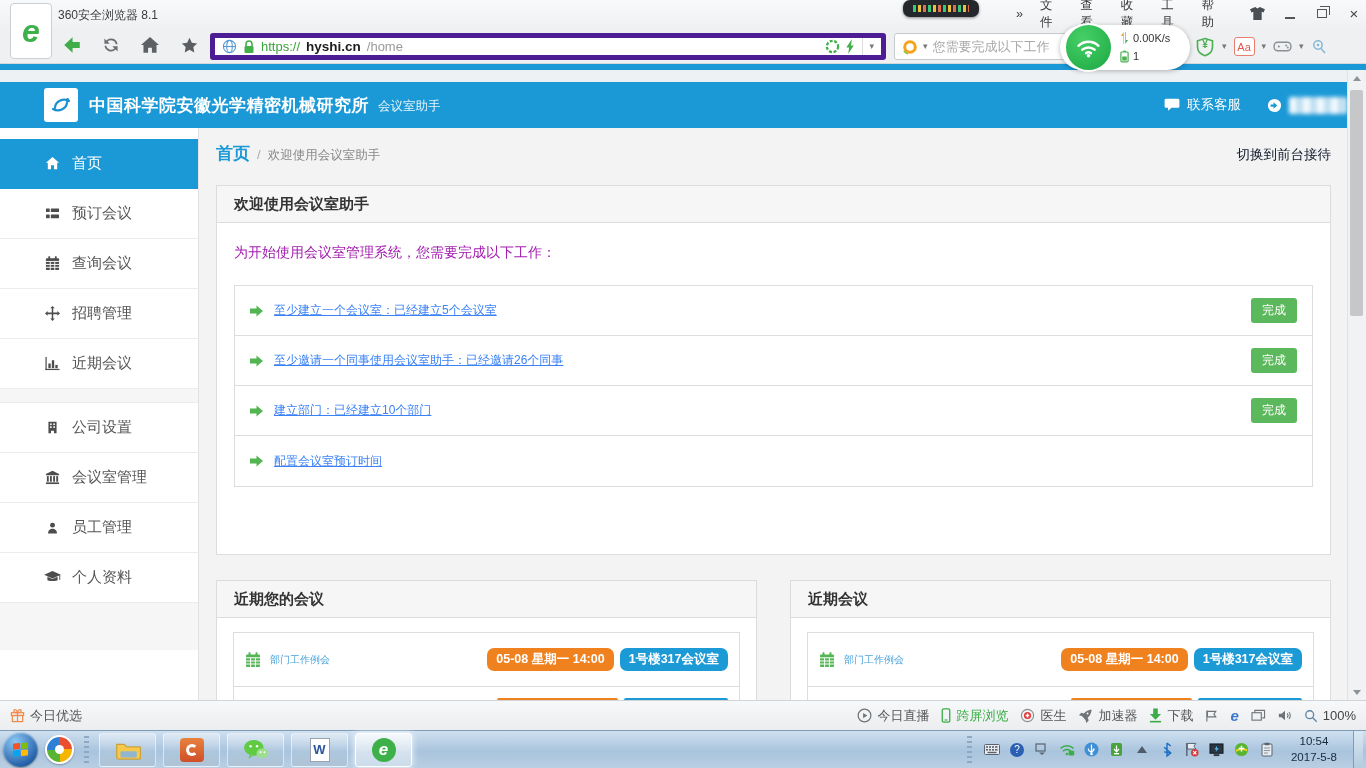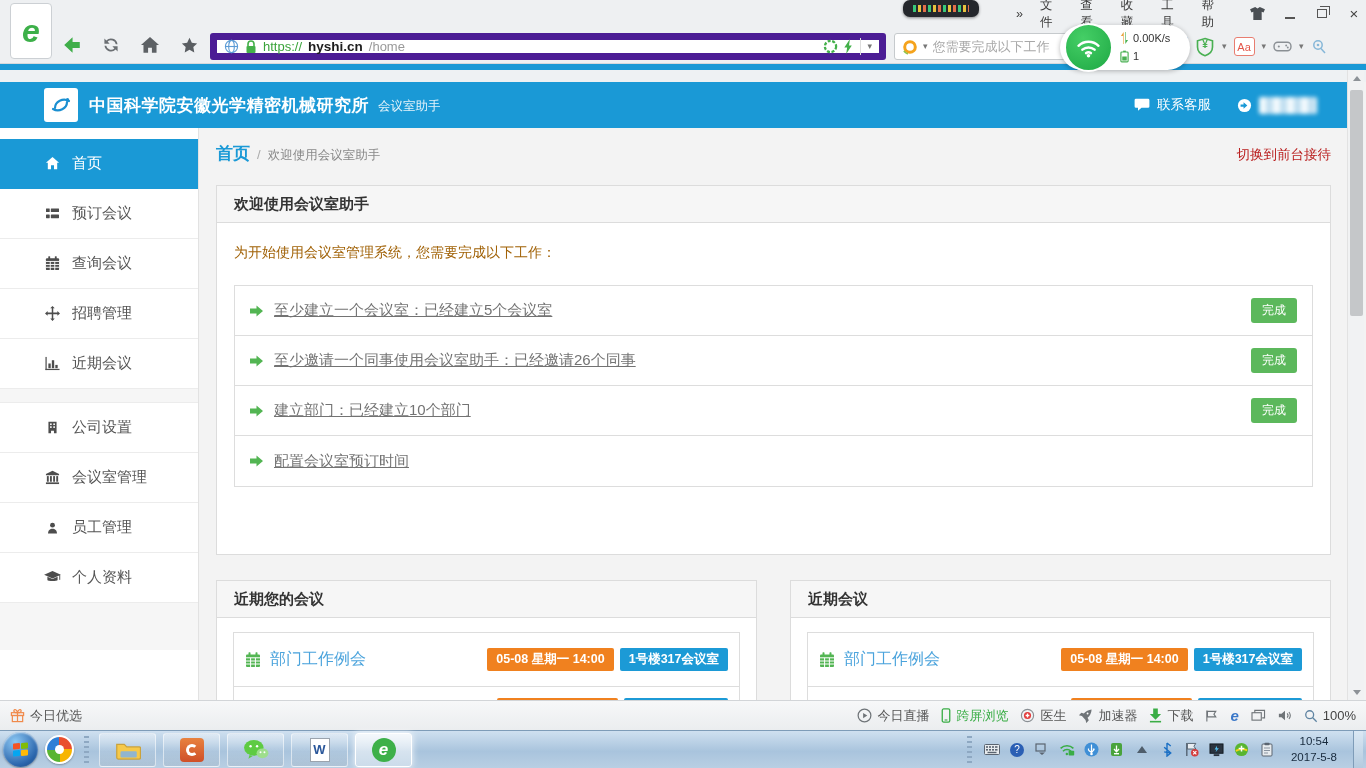--- a/index.html
+++ b/index.html
@@ -18,21 +18,21 @@
 .menus{position:absolute;left:1016px;top:0;height:27px;display:flex;align-items:center;gap:17px;font-size:12.5px;color:#3c3c3c;z-index:9}
 .menus span{cursor:default}
 .wgroup{display:flex;align-items:center;gap:8px;margin-left:4px}
 .wbtn{width:24px;height:18px;display:flex;align-items:center;justify-content:center;color:#555}
 .min-bar{width:10px;height:2px;background:#555;margin-top:8px}
 .restore{position:relative;width:10px;height:9px;border:1px solid #555}
 .restore:before{content:"";position:absolute;left:2px;top:-4px;width:9px;height:8px;border:1px solid #555;border-bottom:none;border-left:none}
 .close-x{font-size:15px;line-height:1;color:#444}
 .navbtns{position:absolute;left:56px;top:30px;display:flex;gap:7px;z-index:5}
 .tbtn{width:32px;height:30px;display:flex;align-items:center;justify-content:center;border-radius:3px}
-.urlbar{position:absolute;left:210px;top:33px;width:676px;height:27px;background:#fff;border:7px solid #4c1d95;border-radius:3px;display:flex;align-items:center;padding:0 7px;gap:6px;font-size:13px}
+.urlbar{position:absolute;left:210px;top:33px;width:676px;height:27px;background:#fff;border:5px solid #4c1d95;border-radius:3px;display:flex;align-items:center;padding:0 7px;gap:6px;font-size:13px}
 .url-scheme{color:#3aa33a}
 .url-host{color:#1d1d1d;font-weight:bold;font-size:13.5px}
 .url-path{color:#999}
 .url-sp{flex:1}
 .url-div{width:1px;height:17px;background:#ddd}
 .caret{font-size:9px;color:#777;line-height:1}
 .searchbox{position:absolute;left:894px;top:33px;width:268px;height:27px;background:#fff;border:1px solid #c6cacd;border-radius:3px;display:flex;align-items:center;padding:0 7px;gap:5px}
 .hot-text{color:#a8a8a8;font-size:13px;white-space:nowrap;overflow:hidden}
 .extbar{position:absolute;left:1168px;top:33px;height:27px;display:flex;align-items:center;gap:7px}
 .box-med{width:20px;height:20px;background:#3f8fd6;border-radius:2px;color:#fff;font-size:12px;display:flex;align-items:center;justify-content:center}
@@ -48,59 +48,59 @@
 .net-lines .row{display:flex;align-items:center;gap:4px;height:18px}
 
 
 .page{position:absolute;left:0;top:64px;width:1366px;height:636px;background:#f3f3f3;overflow:hidden}
 .accent{position:absolute;left:0;top:0;width:1366px;height:6px;background:#1a99d6}
 .chrome-gap{position:absolute;left:0;top:6px;width:1366px;height:12px;background:#eef1f3}
 .shead{position:absolute;left:0;top:18px;width:1347px;height:46px;background:#1a99d6;display:flex;align-items:center;padding-left:44px}
 .slogo{width:34px;height:34px;background:#fff;border-radius:3px;display:flex;align-items:center;justify-content:center;margin-right:11px}
 .org{font-size:17px;font-weight:bold;color:#fff;letter-spacing:.5px}
 .appname{font-size:12.5px;color:rgba(255,255,255,.88);margin-left:9px;padding-top:3px}
-.shead-right{margin-left:auto;margin-right:30px;display:flex;align-items:center;gap:26px}
+.shead-right{margin-left:auto;display:flex;align-items:center;gap:26px}
 .contact{display:flex;align-items:center;gap:7px;color:#fff;font-size:13.5px}
 .userblk{display:flex;align-items:center;gap:7px}
 .blur{width:58px;height:17px;border-radius:2px;background:repeating-linear-gradient(90deg,rgba(255,255,255,.95) 0 7px,rgba(210,230,243,.9) 7px 14px);filter:blur(2px)}
 
 .sidebar{position:absolute;left:0;top:64px;width:199px;height:572px;background:#fff;border-right:1px solid #e2e2e2;padding-top:11px}
 .sb-item{height:50px;display:flex;align-items:center;padding-left:44px;gap:11px;border-bottom:1px solid #ececec;color:#555;font-size:15px;cursor:pointer}
 .sb-item .ic{width:17px;display:flex;justify-content:center;color:#4d4d4d}
 .sb-item.active{background:#1a99d6;color:#fff;border-color:#1a99d6}
 .sb-item.active .ic{color:#fff}
 .sb-gap{height:14px;background:#f6f6f6;border-bottom:1px solid #ececec}
 .sb-fill{height:47px;background:#f6f6f6}
 
 .bcrumb{position:absolute;left:216px;top:78px;width:1115px;display:flex;align-items:baseline}
 .bc-home{font-size:17px;font-weight:600;color:#1a99d6;cursor:pointer}
 .bc-sep{margin:0 7px;color:#aaa;font-size:13px}
 .bc-cur{font-size:12.5px;color:#888}
-.switch-link{margin-left:auto;font-size:13.5px;color:#b91c1c;cursor:pointer}
+.switch-link{margin-left:auto;font-size:13.5px;color:#0f172a;cursor:pointer}
 
 .panel{position:absolute;background:#fff;border:1px solid #dcdcdc}
 .panel-h{height:37px;background:#f6f6f6;border-bottom:1px solid #dcdcdc;display:flex;align-items:center;padding:0 17px;font-size:15px;font-weight:bold;color:#333}
 .p1{left:216px;top:121px;width:1115px;height:370px}
-.intro{margin:21px 17px 0;font-size:14px;color:#a16207}
+.intro{margin:21px 17px 0;font-size:14px;color:#a21caf}
 .tasklist{margin:23px 17px 0;border:1px solid #ddd}
 .task{height:50px;display:flex;align-items:center;padding:0 15px;gap:11px;border-bottom:1px solid #ddd}
 .task:last-child{border-bottom:none}
-.task-link{color:#737373;font-size:15px;text-decoration:underline;cursor:pointer}
+.task-link{color:#3b82f6;font-size:12px;text-decoration:underline;cursor:pointer}
 .badge-done{margin-left:auto;background:#5cb85c;color:#fff;font-size:12px;padding:4px 11px;border-radius:3px}
 .p1-footer{display:flex;align-items:center;justify-content:flex-end;margin:17px 17px 0;gap:9px}
 .congrats{font-size:15px;color:#333}
 .btn-hide{background:#2386c8;color:#fff;font-size:13.5px;padding:8px 15px;border-radius:3px;border:none;cursor:pointer}
 
 .p2{left:216px;top:516px;width:541px;height:210px}
 .p3{left:790px;top:516px;width:541px;height:210px}
 .meetlist{margin:14px 16px 0;border:1px solid #ddd}
 .meet{height:54px;display:flex;align-items:center;padding:0 11px;gap:9px;border-bottom:1px solid #ddd}
-.meet-link{color:#4aa3dc;font-size:16px;cursor:pointer}
+.meet-link{color:#4aa3dc;font-size:10px;cursor:pointer}
 .mbadges{margin-left:auto;display:flex;gap:6px}
-.bdg{font-size:12.5px;font-weight:bold;color:#fff;padding:3px 9px;border-radius:2px;white-space:nowrap}
+.bdg{font-size:12.5px;font-weight:bold;color:#fff;padding:3px 9px;border-radius:7px;white-space:nowrap}
 .bdg.orange{background:#f0811f}
 .bdg.blue{background:#1c9ad6}
 .meet-partial{height:40px;display:flex;justify-content:flex-end;align-items:flex-start;padding:11px 11px 0;gap:6px}
 .strip{height:20px;border-radius:2px}
 .strip.orange{width:121px;background:#f0811f}
 .strip.blue{width:104px;background:#1c9ad6}
 
 .scrollv{position:absolute;left:1347px;top:6px;width:17px;height:630px;background:#f1f2f3;border-left:1px solid #e2e2e2}
 .sc-btn{position:absolute;left:0;width:17px;height:16px;display:flex;align-items:center;justify-content:center}
 .sc-thumb{position:absolute;left:2px;top:20px;width:13px;height:226px;background:#c5c7c9;border-radius:2px}
@@ -131,20 +131,23 @@
 .tray-help{width:14px;height:14px;border-radius:50%;background:#2b5fb4;color:#fff;font-size:10px;display:flex;align-items:center;justify-content:center}
 .clock{font-size:11.5px;color:#17293c;text-align:center;line-height:1.35;margin:0 7px;cursor:default}
 .showdesk{width:10px;height:38px;border-left:1px solid #7e9cb8;background:linear-gradient(#dbe8f4,#b3cade);cursor:pointer}
 svg{display:block}
 </style>
 </head>
 <body>
 
 <div id="screen">
 
+  <div class="titlebar">
+    <span class="win-title">360安全浏览器 8.1</span>
+  </div>
 
   <div class="logo-box">
     <span class="logo-e">e</span>
   </div>
 
   <div class="device">
       <i></i>
     </div>
 
   <div class="menus">

